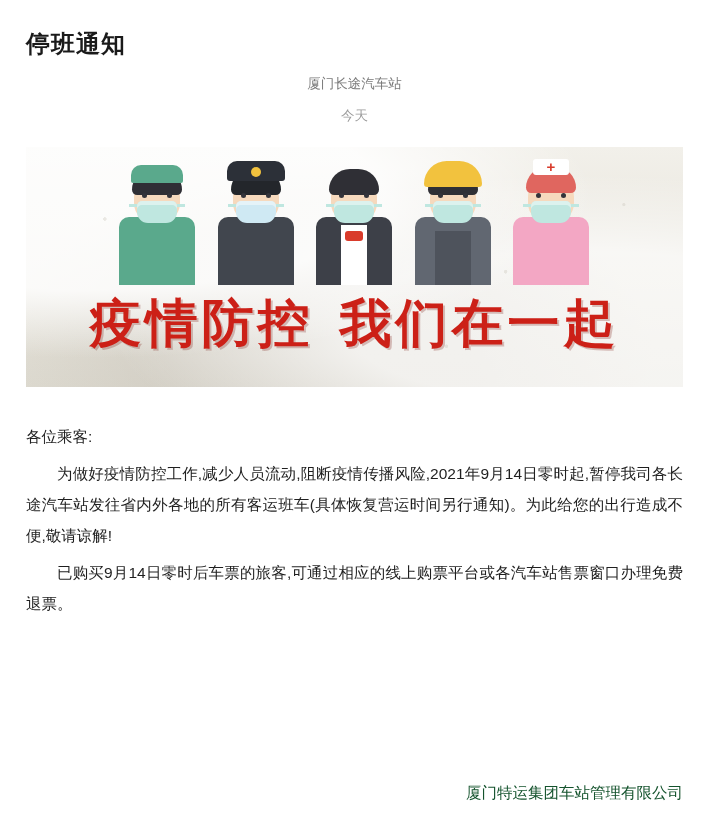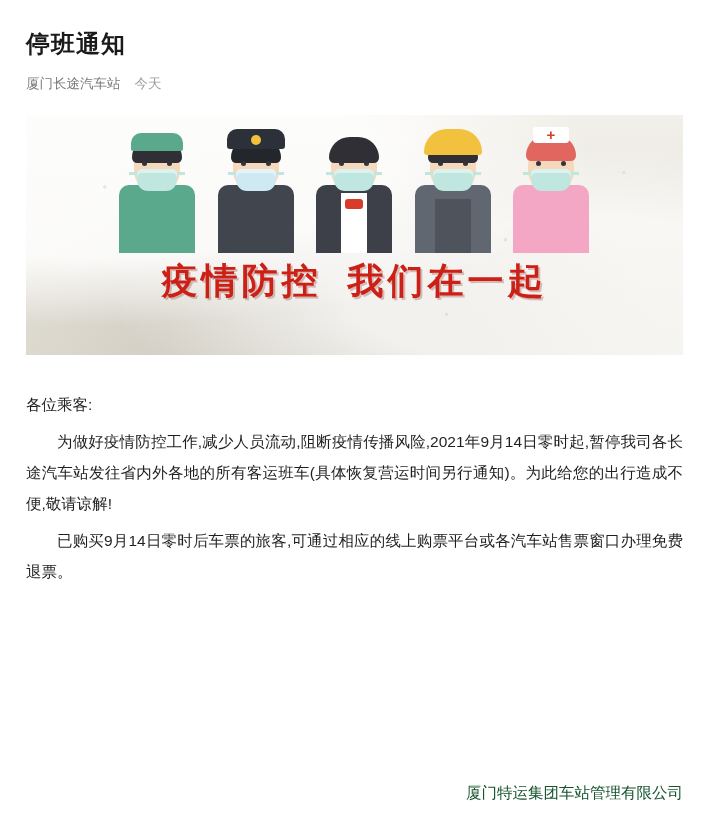--- a/index.html
+++ b/index.html
@@ -30,20 +30,21 @@
     margin: 6px 0 0 0;
     line-height: 1.3;
   }
   .meta-row {
     margin-top: 16px;
     font-size: 13.5px;
     color: #8a8a8a;
     display: flex;
     align-items: center;
     gap: 14px;
+    flex-direction: column;
   }
   .meta-source {
     color: #7a7a7a;
   }
   .meta-time {
     color: #9b9b9b;
   }
 
   
   .banner {
@@ -211,21 +212,21 @@
     color: #d93b2b; font-size: 15px; font-weight: bold; line-height: 1;
   }
   .p5 .mask { background: #bfe7e0; }
 
   .banner-headline {
     position: absolute;
     left: 0;
     right: 0;
     top: 142px;
     text-align: center;
-    font-size: 36px;
+    font-size: 52px;
     font-weight: bold;
     color: #cc2017;
     letter-spacing: 4px;
     font-family: "DejaVu Sans", "Liberation Sans", sans-serif;
     text-shadow: 2px 2px 0 rgba(120,18,12,.25);
     white-space: nowrap;
   }
   .banner-headline .gap { display: inline-block; width: 26px; }
 
   

